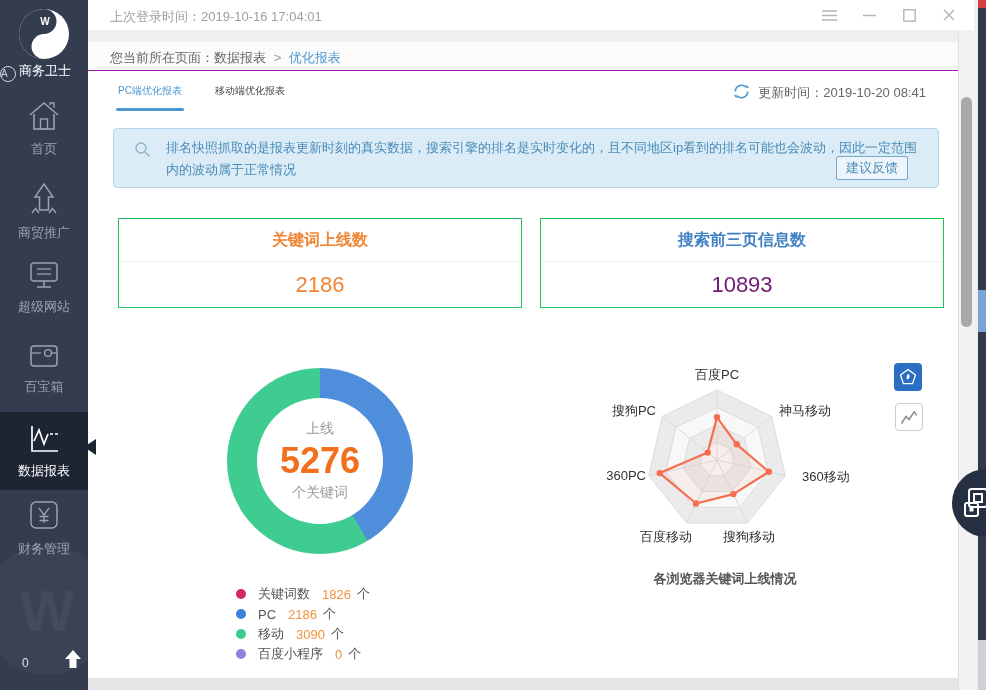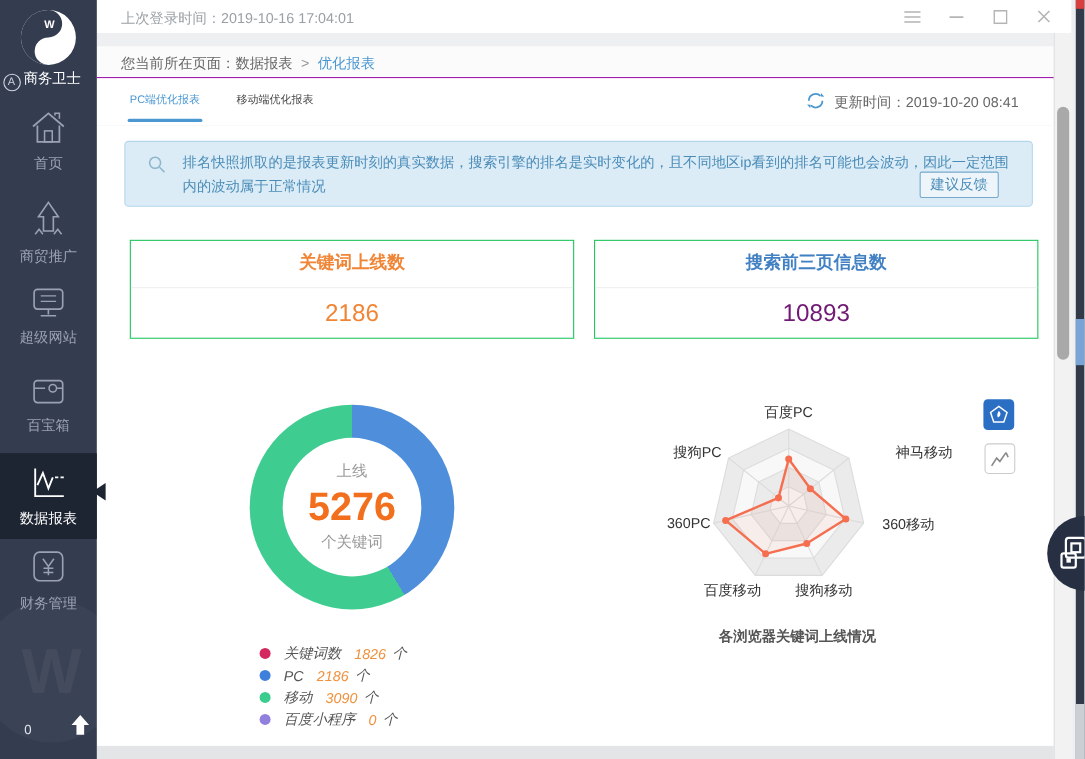--- a/index.html
+++ b/index.html
@@ -1,21 +1,21 @@
 <!DOCTYPE html>
 <html><head>
 <meta charset="utf-8">
 <style>
   html,body{margin:0;padding:0;}
   body{width:986px;height:690px;position:relative;overflow:hidden;background:#edeff1;
        font-family:"Liberation Sans","DejaVu Sans",sans-serif;font-size:13px;color:#333;}
   
   .sidebar{position:absolute;left:0;top:0;width:88px;height:690px;background:#343c50;z-index:3;}
   .logo-wrap{position:absolute;top:8px;left:18px;width:52px;height:52px;}
-  .brand-row{position:absolute;top:62px;left:0;width:76px;text-align:center;color:#fff;font-size:13px;}
+  .brand-row{position:absolute;top:62px;left:0;width:76px;color:#fff;font-size:13px;}
   .brand-row .brand-ico{display:inline-block;width:14px;height:14px;border:1px solid #cfd4de;border-radius:50%;
        font-size:10px;line-height:14px;color:#cfd4de;vertical-align:-2px;margin-right:3px;}
   .side-item{position:absolute;left:0;width:88px;text-align:center;color:#9aa2b2;cursor:pointer;}
   .side-item svg{display:block;margin:0 auto 8px auto;}
   .side-item .lbl{font-size:13px;}
   .side-item.active{background:#1d2432;color:#ffffff;padding-top:12px;}
   .notch{position:absolute;left:84px;top:439px;width:0;height:0;z-index:4;
        border-top:8px solid transparent;border-bottom:8px solid transparent;border-right:12px solid #1d2432;}
   .watermark{position:absolute;left:-18px;top:545px;width:130px;height:130px;border-radius:50%;
        background:rgba(255,255,255,0.03);display:flex;align-items:center;justify-content:center;
@@ -57,31 +57,31 @@
   .card-value{height:45px;line-height:45px;text-align:center;font-size:22px;}
   
   .donut{position:absolute;left:139px;top:254px;width:186px;height:186px;}
   .donut-ring{position:absolute;left:0;top:0;width:186px;height:186px;border-radius:50%;}
   .donut-hole{position:absolute;left:30px;top:30px;width:126px;height:126px;border-radius:50%;background:#fff;
        display:flex;flex-direction:column;align-items:center;justify-content:center;}
   .donut-top,.donut-bottom{color:#9a9a9a;font-size:14px;}
   .donut-num{color:#f2701d;font-size:36px;font-weight:bold;margin:2px 0;}
   
   .legend{position:absolute;left:148px;top:470px;}
-  .legend-row{height:20px;display:flex;align-items:center;cursor:pointer;font-style:italic;}
+  .legend-row{height:20px;display:flex;align-items:center;cursor:pointer;}
   .legend-dot{width:10px;height:10px;border-radius:50%;margin-right:12px;flex:none;}
   .legend-label{color:#555;}
   .legend-value{color:#f0913c;margin-left:12px;}
   .legend-unit{color:#555;margin-left:6px;}
   
   .radar-box{position:absolute;left:492px;top:246px;width:290px;height:230px;}
   .radar-box svg{position:absolute;left:0;top:0;}
   .radar-label{position:absolute;color:#333;font-size:13px;white-space:nowrap;}
   .rl-0{left:137px;top:6px;transform:translateX(-50%);}
-  .rl-1{left:199px;top:42px;margin-left:35px;}
+  .rl-1{left:199px;top:42px;}
   .rl-2{left:222px;top:108px;}
   .rl-3{left:143px;top:168px;}
   .rl-4{left:54px;top:168px;width:58px;text-align:right;}
   .rl-5{left:14px;top:108px;width:52px;text-align:right;}
   .rl-6{left:14px;top:42px;width:62px;text-align:right;}
   .radar-caption{position:absolute;left:0;top:210px;width:290px;text-align:center;color:#555;font-weight:bold;font-size:13px;}
   
   .tool-btn{position:absolute;width:28px;height:28px;border-radius:4px;cursor:pointer;
        display:flex;align-items:center;justify-content:center;}
   .tool-radar{left:806px;top:249px;background:#2a6fc4;}

